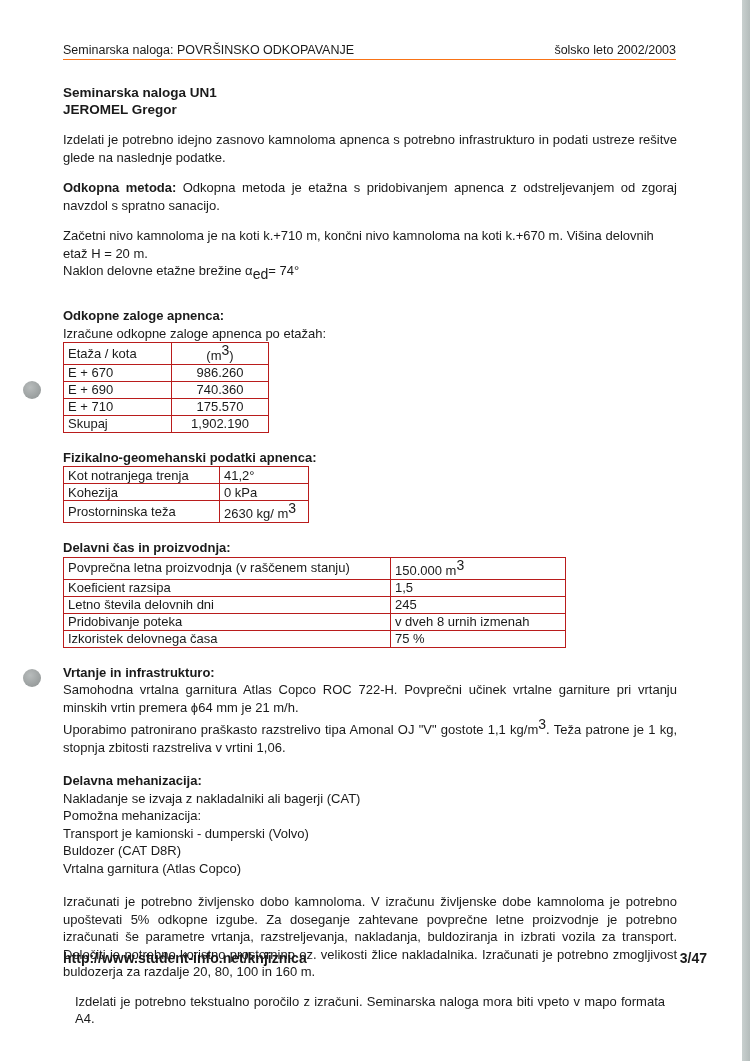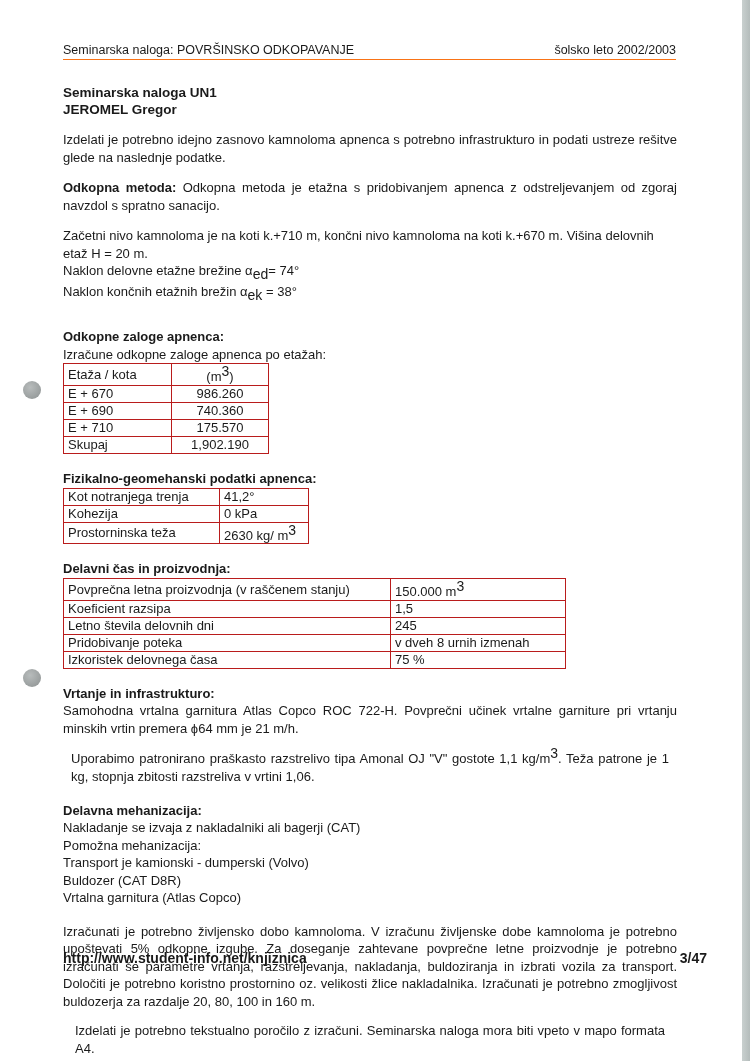--- a/index.html
+++ b/index.html
@@ -69,21 +69,20 @@
     <div>JEROMEL Gregor</div>
   </div>
 
   <p>Izdelati je potrebno idejno zasnovo kamnoloma apnenca s potrebno infrastrukturo in podati ustreze rešitve glede na naslednje podatke.</p>
 
   <p><span class="b">Odkopna metoda:</span><span> Odkopna metoda je etažna s pridobivanjem apnenca z odstreljevanjem od zgoraj navzdol s spratno sanacijo.</span></p>
 
   <p style="text-align:left;">
     <span>Začetni nivo kamnoloma je na koti k.+710 m, končni nivo kamnoloma na koti k.+670 m. Višina delovnih etaž H = 20 m.</span><br>
     <span><span>Naklon delovne etažne brežine α</span><sub>ed</sub><span>= 74°</span></span><br>
-    <span><span>Naklon končnih etažnih brežin α</span><sub>ek</sub><span> = 38°</span></span>
   </p>
 
   <div class="tbl-wrap" style="margin-top:24px;">
     <div class="section-title">Odkopne zaloge apnenca:</div>
     <div>Izračune odkopne zaloge apnenca po etažah:</div>
     <table class="t1">
       <tbody>
           <tr>
         <td>Etaža / kota</td>
         <td><span>(m</span><sup>3</sup><span>)</span></td>
@@ -152,21 +151,21 @@
             <td>Izkoristek delovnega časa</td>
             <td>75 %</td>
           </tr>
     </tbody>
       </table>
   </div>
 
   <div style="margin-top:16px; margin-bottom:13px;">
     <div class="section-title">Vrtanje in infrastrukturo:</div>
     <p style="margin:0;">Samohodna vrtalna garnitura Atlas Copco ROC 722-H. Povprečni učinek vrtalne garniture pri vrtanju minskih vrtin premera ϕ64 mm je 21 m/h.</p>
-    <p style="margin:8px;"><span>Uporabimo patronirano praškasto razstrelivo tipa Amonal OJ "V" gostote 1,1 kg/m</span><sup>3</sup><span>. Teža patrone je 1 kg, stopnja zbitosti razstreliva v vrtini 1,06.</span></p>
+    <p style="margin:0;"><span>Uporabimo patronirano praškasto razstrelivo tipa Amonal OJ "V" gostote 1,1 kg/m</span><sup>3</sup><span>. Teža patrone je 1 kg, stopnja zbitosti razstreliva v vrtini 1,06.</span></p>
   </div>
 
   <div class="lines" style="margin-top:16px; margin-bottom:16px;">
     <div class="section-title">Delavna mehanizacija:</div>
     <div>Nakladanje se izvaja z nakladalniki ali bagerji (CAT)</div>
     <div>Pomožna mehanizacija:</div>
     <div>Transport je kamionski - dumperski (Volvo)</div>
     <div>Buldozer (CAT D8R)</div>
     <div>Vrtalna garnitura (Atlas Copco)</div>
   </div>

